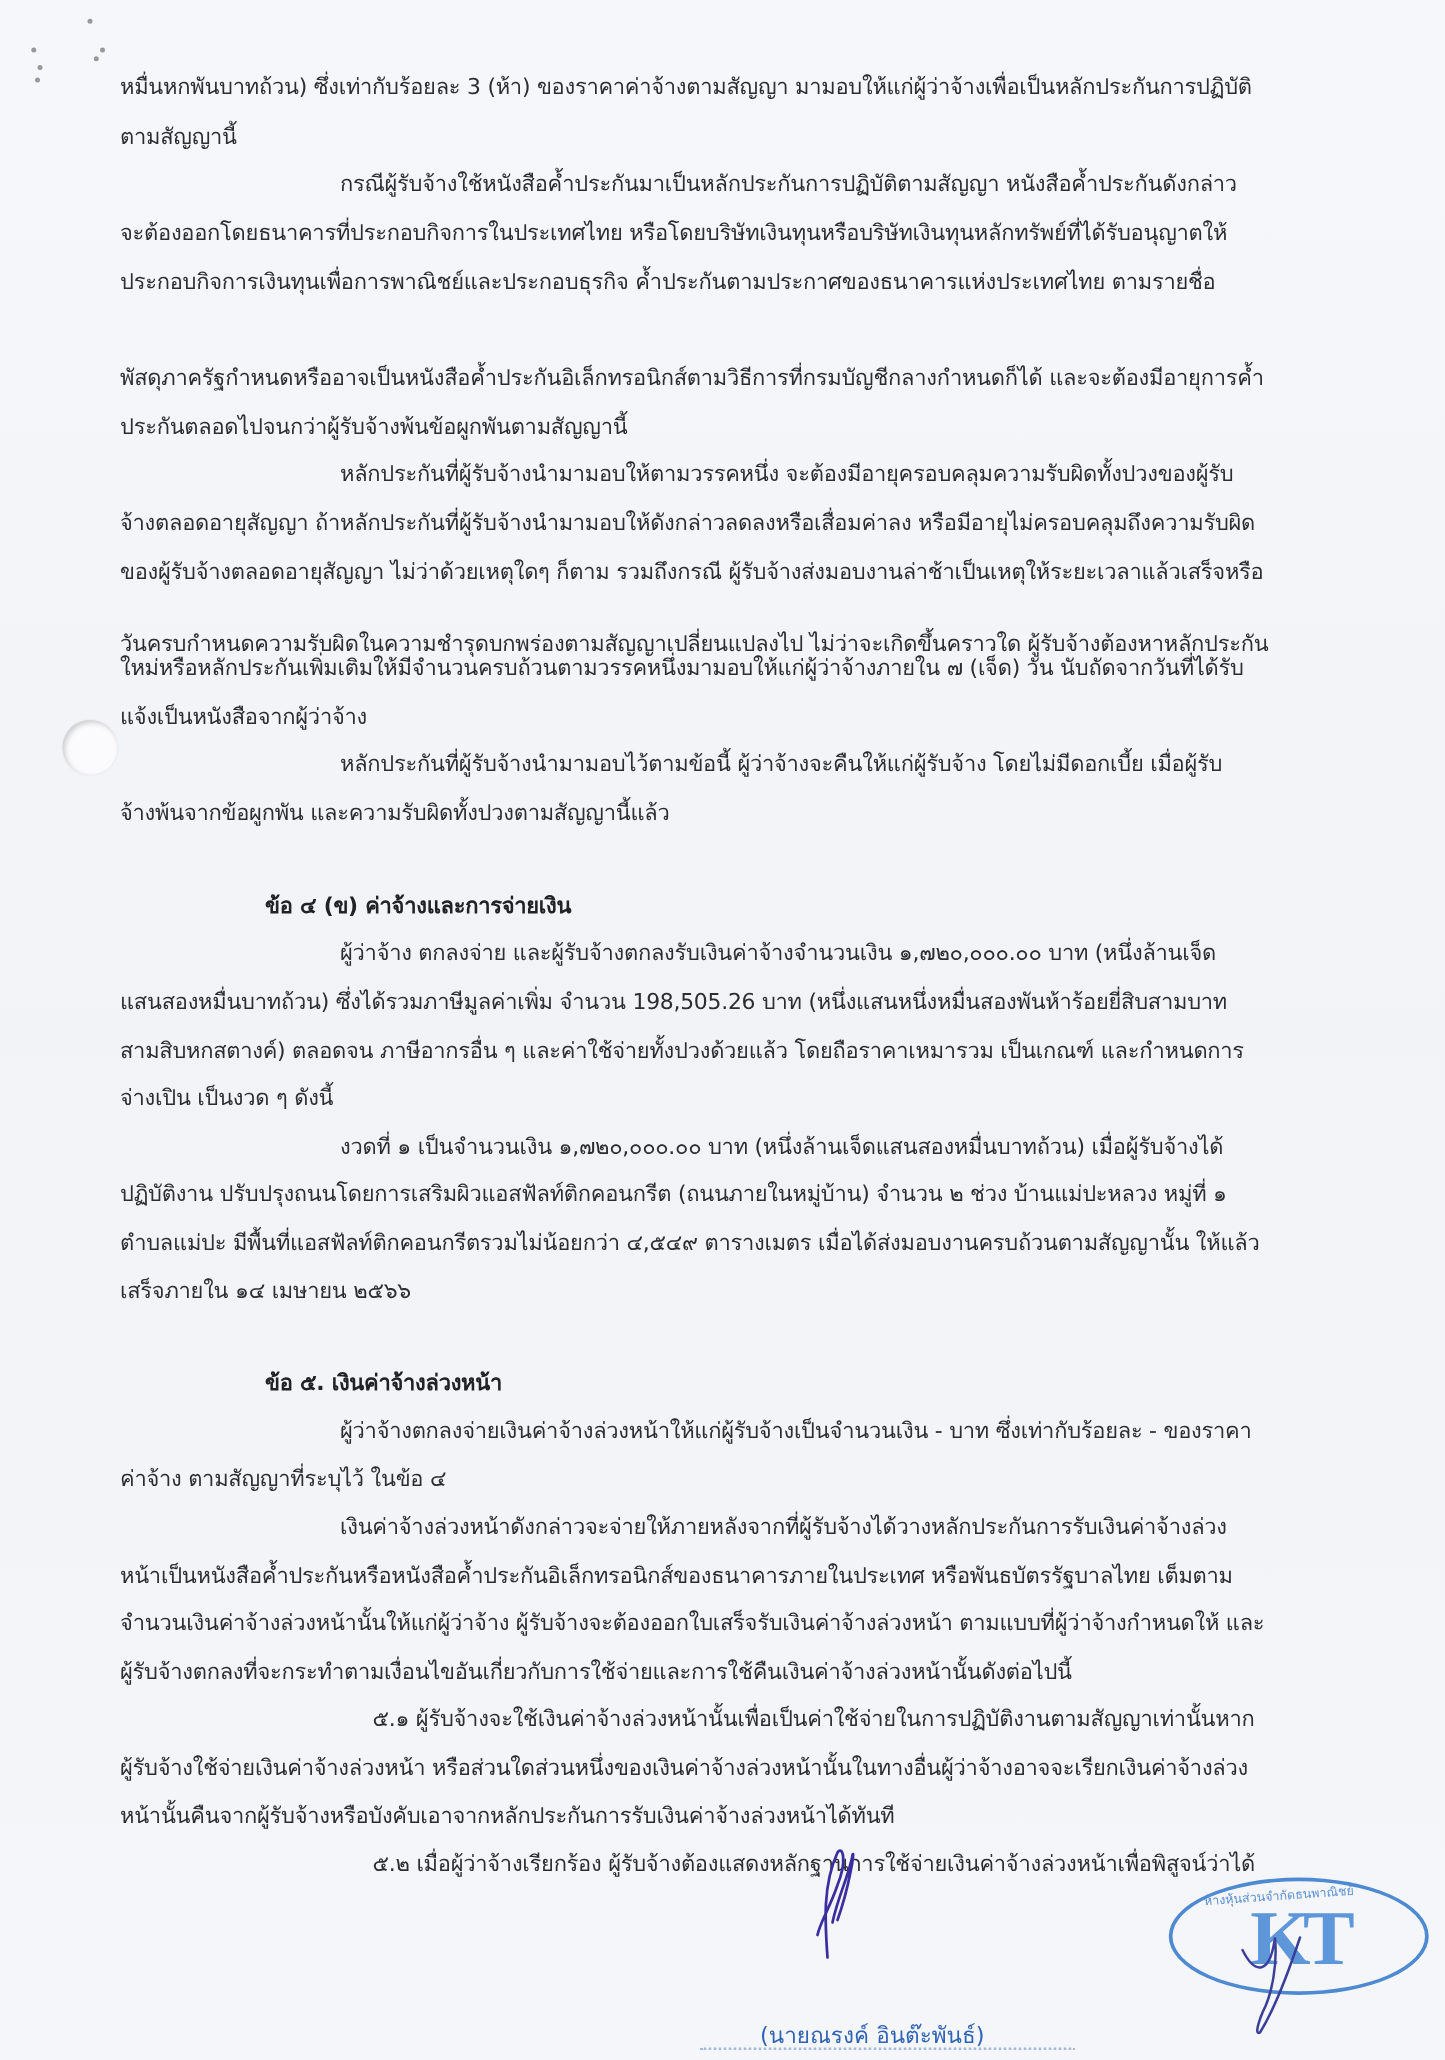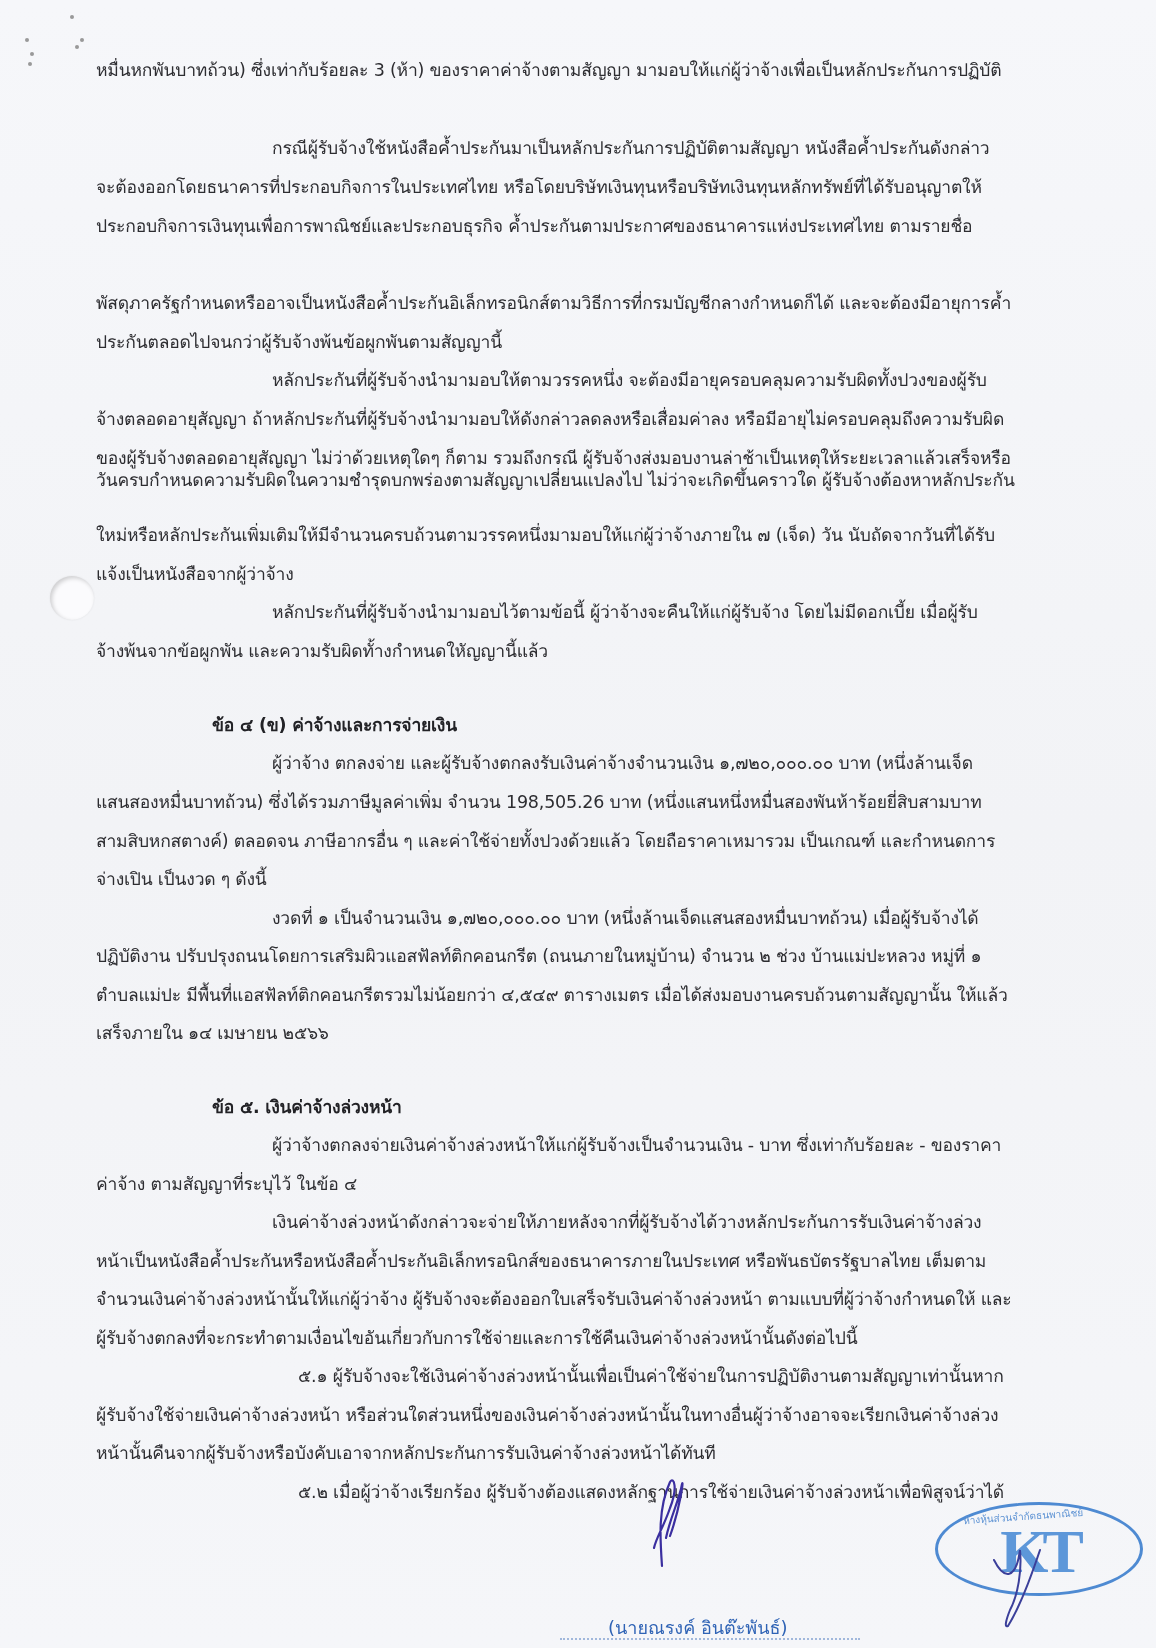--- a/index.html
+++ b/index.html
@@ -66,36 +66,37 @@
     <span style="left:5px;top:28px"></span>
     <span style="left:60px;top:28px"></span>
     <span style="left:10px;top:42px"></span>
     <span style="left:55px;top:35px"></span>
     <span style="left:8px;top:52px"></span>
   </div>
 
   <div class="punch"></div>
 
   <div class="line" style="top:58px">หมื่นหกพันบาทถ้วน) ซึ่งเท่ากับร้อยละ 3 (ห้า) ของราคาค่าจ้างตามสัญญา มามอบให้แก่ผู้ว่าจ้างเพื่อเป็นหลักประกันการปฏิบัติ</div>
+  <div class="line" style="top:98px">ตามสัญญานี้</div>
 
   <div class="line indent" style="top:136px">กรณีผู้รับจ้างใช้หนังสือค้ำประกันมาเป็นหลักประกันการปฏิบัติตามสัญญา หนังสือค้ำประกันดังกล่าว</div>
   <div class="line" style="top:175px">จะต้องออกโดยธนาคารที่ประกอบกิจการในประเทศไทย หรือโดยบริษัทเงินทุนหรือบริษัทเงินทุนหลักทรัพย์ที่ได้รับอนุญาตให้</div>
   <div class="line" style="top:214px">ประกอบกิจการเงินทุนเพื่อการพาณิชย์และประกอบธุรกิจ ค้ำประกันตามประกาศของธนาคารแห่งประเทศไทย ตามรายชื่อ</div>
   <div class="line" style="top:291px">พัสดุภาครัฐกำหนดหรืออาจเป็นหนังสือค้ำประกันอิเล็กทรอนิกส์ตามวิธีการที่กรมบัญชีกลางกำหนดก็ได้ และจะต้องมีอายุการค้ำ</div>
   <div class="line" style="top:330px">ประกันตลอดไปจนกว่าผู้รับจ้างพ้นข้อผูกพันตามสัญญานี้</div>
 
   <div class="line indent" style="top:368px">หลักประกันที่ผู้รับจ้างนำมามอบให้ตามวรรคหนึ่ง จะต้องมีอายุครอบคลุมความรับผิดทั้งปวงของผู้รับ</div>
   <div class="line" style="top:407px">จ้างตลอดอายุสัญญา ถ้าหลักประกันที่ผู้รับจ้างนำมามอบให้ดังกล่าวลดลงหรือเสื่อมค่าลง หรือมีอายุไม่ครอบคลุมถึงความรับผิด</div>
   <div class="line" style="top:446px">ของผู้รับจ้างตลอดอายุสัญญา ไม่ว่าด้วยเหตุใดๆ ก็ตาม รวมถึงกรณี ผู้รับจ้างส่งมอบงานล่าช้าเป็นเหตุให้ระยะเวลาแล้วเสร็จหรือ</div>
-  <div class="line" style="top:468px">วันครบกำหนดความรับผิดในความชำรุดบกพร่องตามสัญญาเปลี่ยนแปลงไป ไม่ว่าจะเกิดขึ้นคราวใด ผู้รับจ้างต้องหาหลักประกัน</div>
+  <div class="line" style="top:504px">วันครบกำหนดความรับผิดในความชำรุดบกพร่องตามสัญญาเปลี่ยนแปลงไป ไม่ว่าจะเกิดขึ้นคราวใด ผู้รับจ้างต้องหาหลักประกัน</div>
   <div class="line" style="top:523px">ใหม่หรือหลักประกันเพิ่มเติมให้มีจำนวนครบถ้วนตามวรรคหนึ่งมามอบให้แก่ผู้ว่าจ้างภายใน ๗ (เจ็ด) วัน นับถัดจากวันที่ได้รับ</div>
   <div class="line" style="top:562px">แจ้งเป็นหนังสือจากผู้ว่าจ้าง</div>
 
   <div class="line indent" style="top:600px">หลักประกันที่ผู้รับจ้างนำมามอบไว้ตามข้อนี้ ผู้ว่าจ้างจะคืนให้แก่ผู้รับจ้าง โดยไม่มีดอกเบี้ย เมื่อผู้รับ</div>
-  <div class="line" style="top:639px">จ้างพ้นจากข้อผูกพัน และความรับผิดทั้างกำหนดใหัญญานี้แล้ว</div>
+  <div class="line" style="top:639px">จ้างพ้นจากข้อผูกพัน และความรับผิดทั้งปวงตามสัญญานี้แล้ว</div>
 
   <div class="line heading" style="top:713px">ข้อ ๔ (ข) ค่าจ้างและการจ่ายเงิน</div>
 
   <div class="line indent" style="top:751px">ผู้ว่าจ้าง ตกลงจ่าย และผู้รับจ้างตกลงรับเงินค่าจ้างจำนวนเงิน ๑,๗๒๐,๐๐๐.๐๐ บาท (หนึ่งล้านเจ็ด</div>
   <div class="line" style="top:790px">แสนสองหมื่นบาทถ้วน) ซึ่งได้รวมภาษีมูลค่าเพิ่ม จำนวน 198,505.26 บาท (หนึ่งแสนหนึ่งหมื่นสองพันห้าร้อยยี่สิบสามบาท</div>
   <div class="line" style="top:829px">สามสิบหกสตางค์) ตลอดจน ภาษีอากรอื่น ๆ และค่าใช้จ่ายทั้งปวงด้วยแล้ว โดยถือราคาเหมารวม เป็นเกณฑ์ และกำหนดการ</div>
   <div class="line" style="top:867px">จ่างเปิน เป็นงวด ๆ ดังนี้</div>
 
   <div class="line indent" style="top:906px">งวดที่ ๑ เป็นจำนวนเงิน ๑,๗๒๐,๐๐๐.๐๐ บาท (หนึ่งล้านเจ็ดแสนสองหมื่นบาทถ้วน) เมื่อผู้รับจ้างได้</div>
   <div class="line" style="top:944px">ปฏิบัติงาน ปรับปรุงถนนโดยการเสริมผิวแอสฟัลท์ติกคอนกรีต (ถนนภายในหมู่บ้าน) จำนวน ๒ ช่วง บ้านแม่ปะหลวง หมู่ที่ ๑</div>

